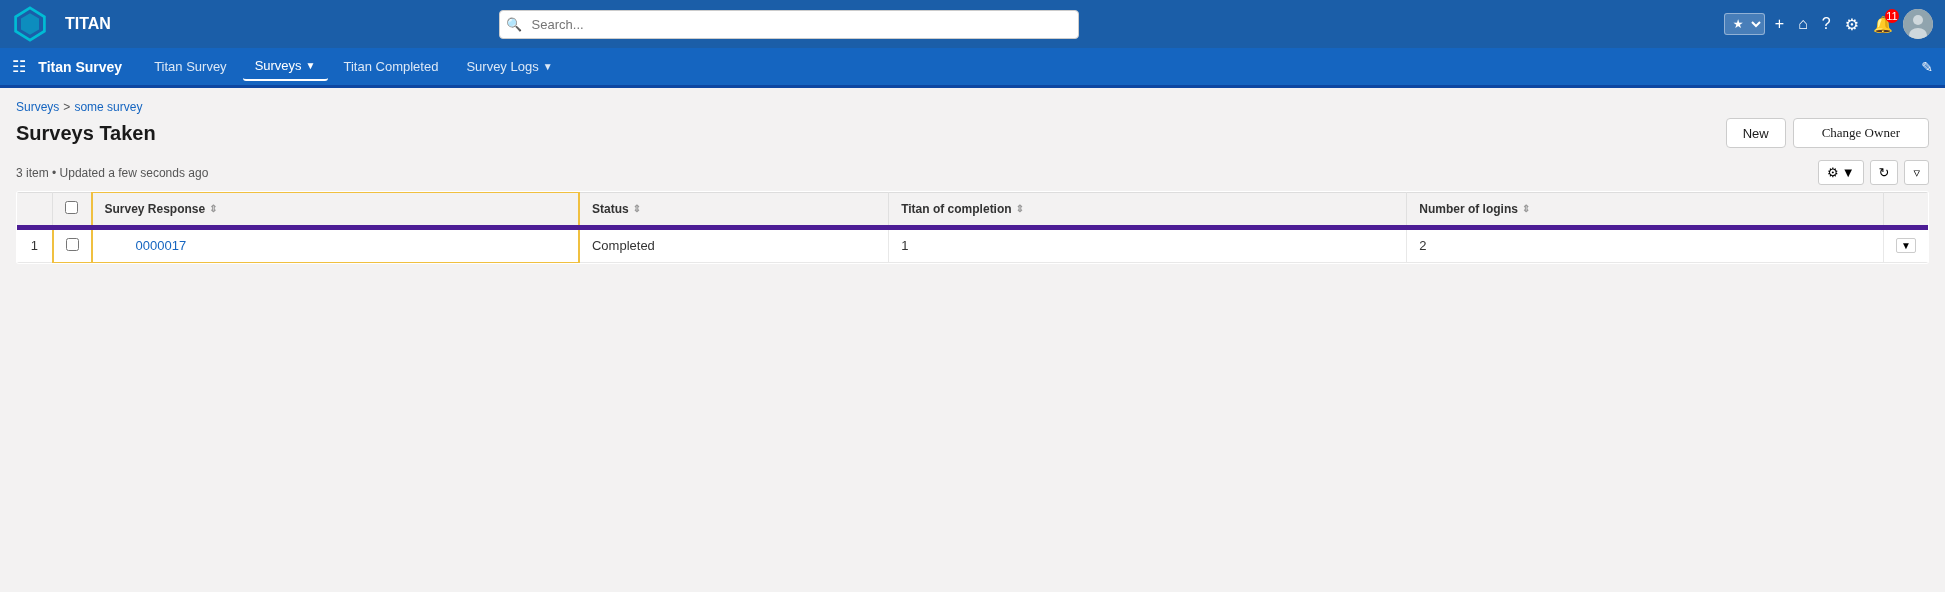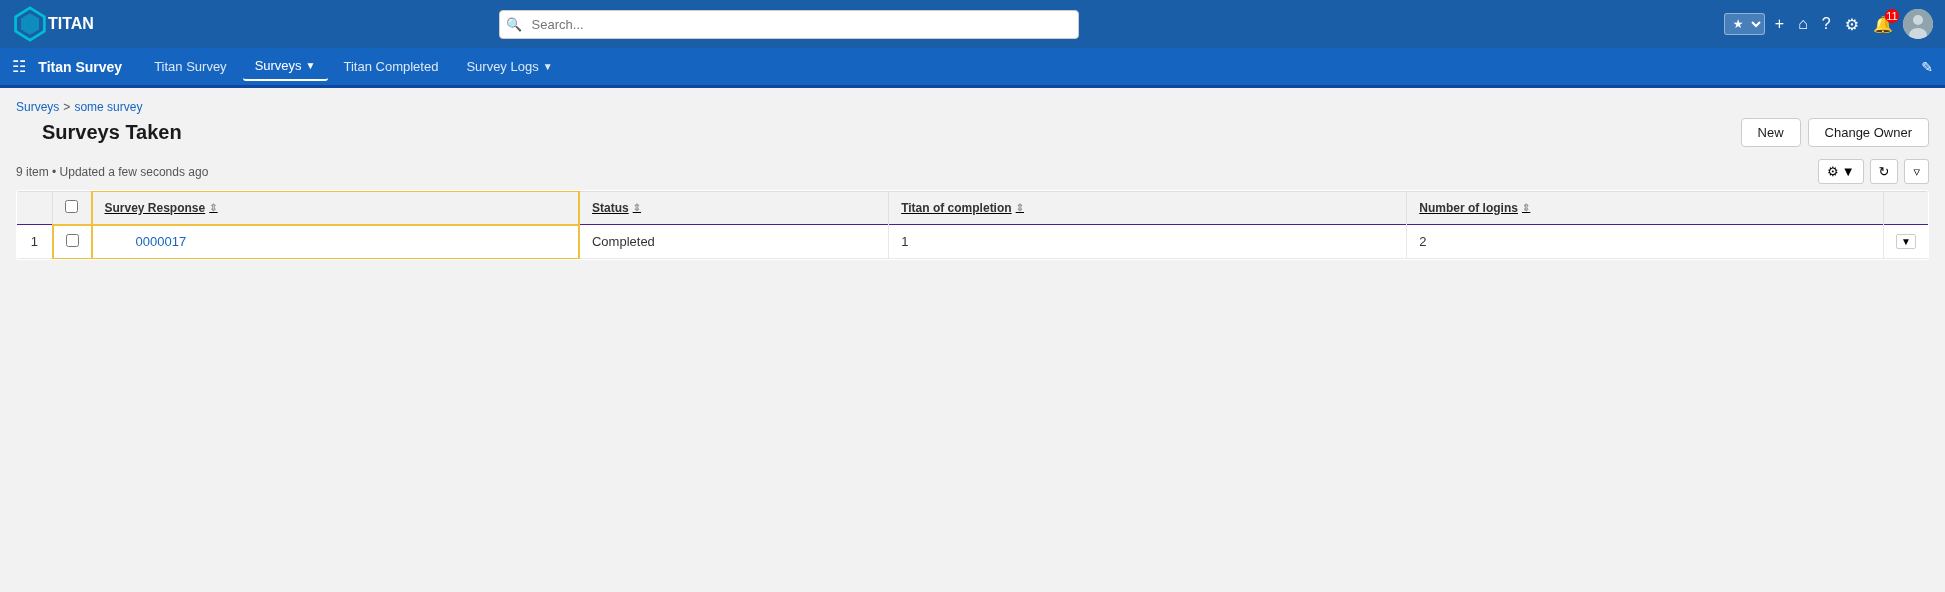--- a/index.html
+++ b/index.html
@@ -11,21 +11,21 @@
       height: 48px;
       display: flex;
       align-items: center;
       padding: 0 12px;
       gap: 8px;
       position: relative;
     }
     .logo-area {
       display: flex;
       align-items: center;
-      gap: 0;
+      gap: 17px;
       color: white;
       font-size: 16px;
       font-weight: 600;
       min-width: 160px;
     }
     .titan-logo {
       width: 36px;
       height: 36px;
     }
     .search-bar {
@@ -171,43 +171,43 @@
     .page-header {
       display: flex;
       align-items: center;
       justify-content: space-between;
       margin-bottom: 12px;
     }
     .page-title {
       font-size: 20px;
       font-weight: 600;
       color: #1a1a1a;
-      margin-left: 26px;
     }
     .header-actions {
       display: flex;
       gap: 7px;
     }
     .btn-new {
       background: white;
       border: 1px solid #ccc;
       padding: 6px 16px;
       border-radius: 4px;
       font-size: 13px;
       cursor: pointer;
       color: #1a1a1a;
     }
     .btn-change-owner {
       background: white;
       border: 1px solid #ccc;
-      padding: 6px 16px;
+      padding: 6px 28px;
       border-radius: 4px;
       font-size: 13px;
       cursor: pointer;
       color: #1a1a1a;
+      font-family: Liberation Serif, serif;
     }
 
     
     .table-toolbar {
       display: flex;
       align-items: center;
       justify-content: space-between;
       margin-bottom: 6px;
     }
     .record-count {
@@ -235,22 +235,21 @@
     .data-table {
       width: 100%;
       border-collapse: collapse;
       background: white;
       border: 1px solid #ddd;
       border-radius: 3px;
       overflow: hidden;
     }
     .data-table thead tr {
       background: #f3f2f2;
-      border-bottom: 1px solid #4c1d95;
-      text-decoration: underline;
+      border-bottom: 5px solid #4c1d95;
     }
     .data-table th {
       padding: 8px 12px;
       text-align: left;
       font-weight: 600;
       font-size: 12px;
       color: #333;
       border-right: 1px solid #e0e0e0;
       white-space: nowrap;
       cursor: pointer;
@@ -374,21 +373,21 @@
 
   <div class="page-header">
     <h1 class="page-title">Surveys Taken</h1>
     <div class="header-actions">
       <button class="btn-new">New</button>
       <button class="btn-change-owner">Change Owner</button>
     </div>
   </div>
 
   <div class="table-toolbar">
-    <span class="record-count">9 item • Updated a few seconds ago</span>
+    <span class="record-count">3 item • Updated a few seconds ago</span>
     <div class="toolbar-icons">
       <button class="toolbar-btn">
         <span>⚙</span>
         <span>▼</span>
       </button>
       <button class="toolbar-btn">
         <span>↻</span>
       </button>
       <button class="toolbar-btn">
         <span>▿</span>

